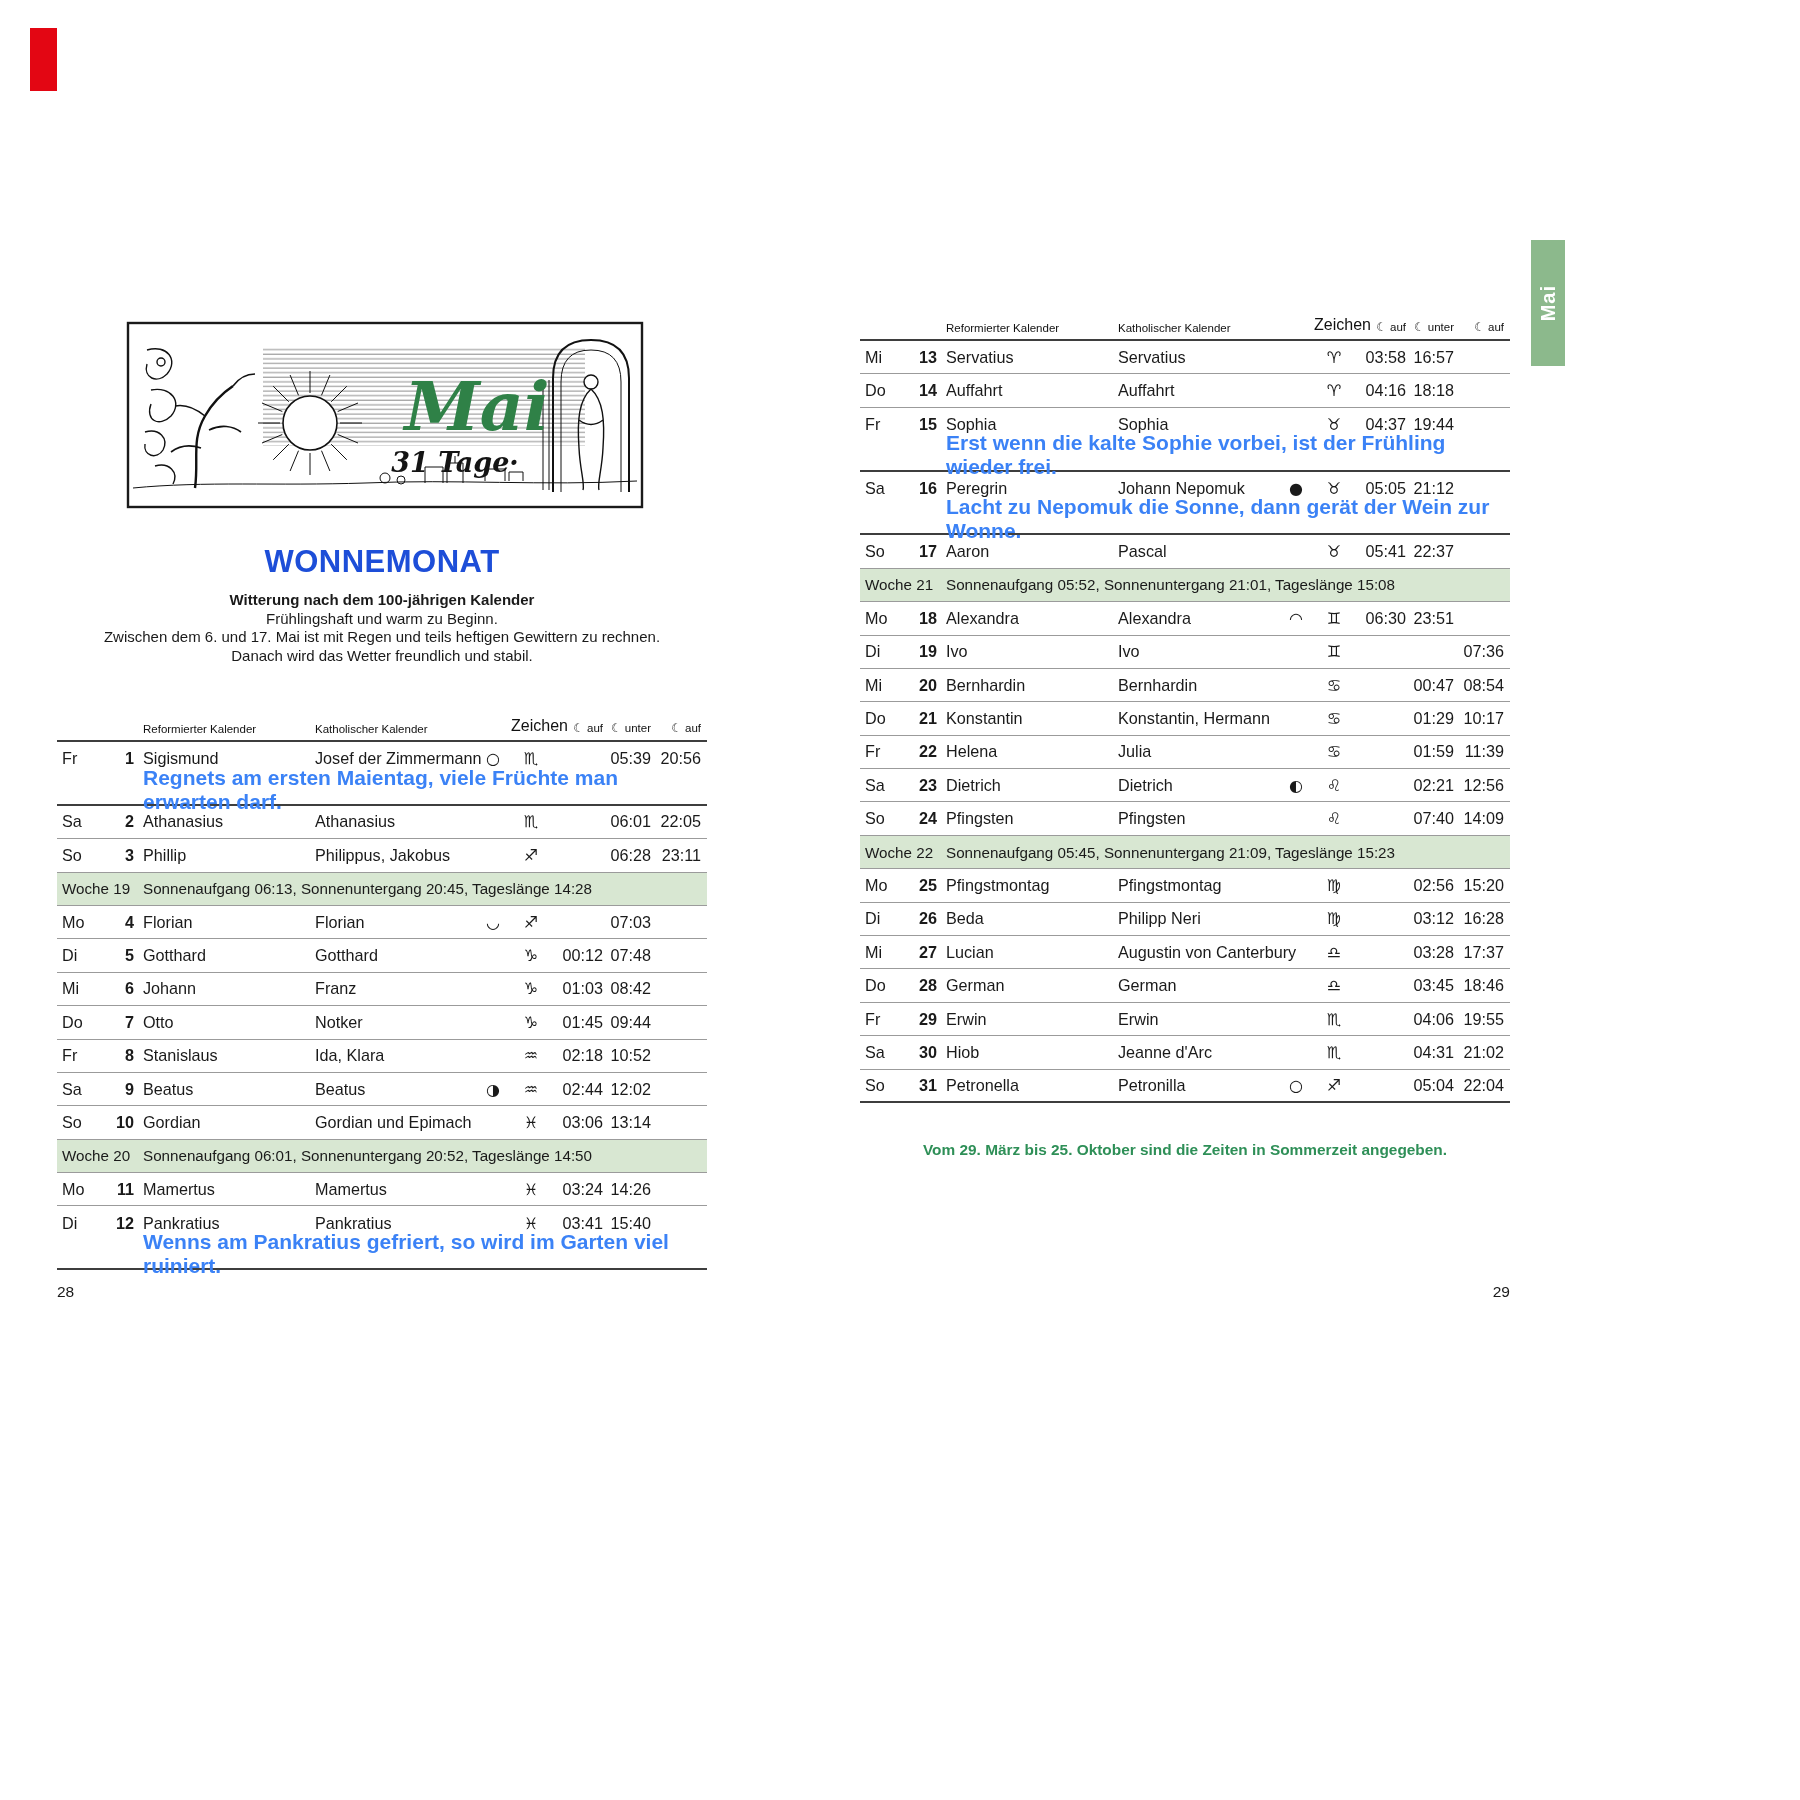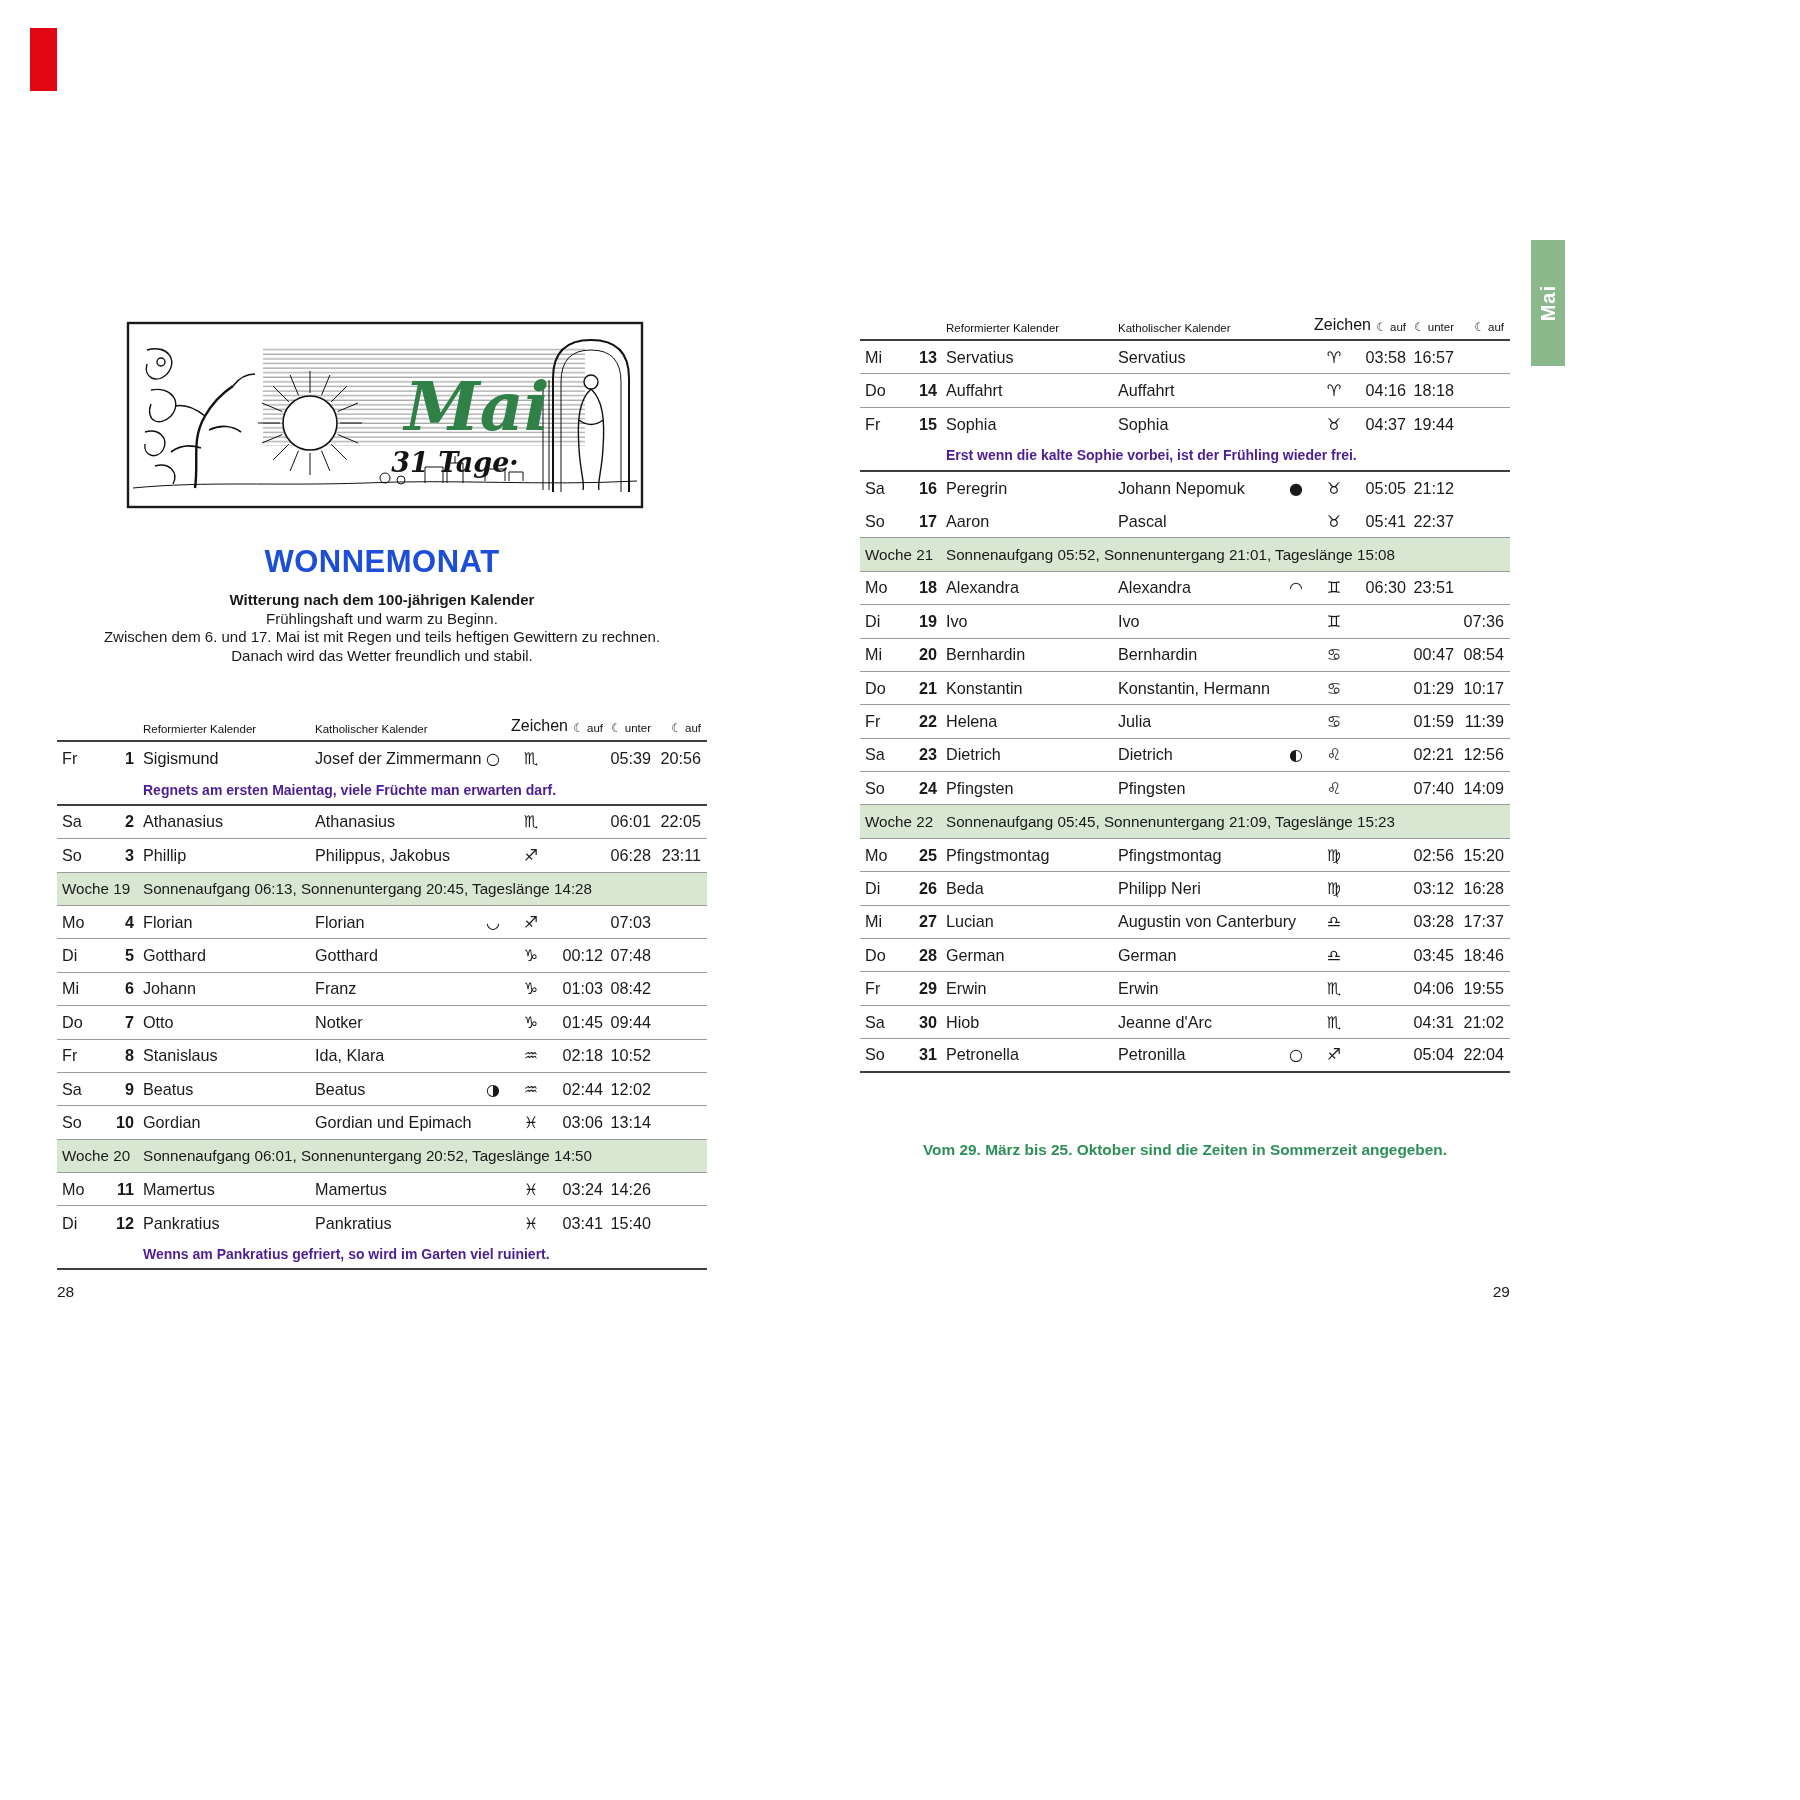--- a/index.html
+++ b/index.html
@@ -23,21 +23,21 @@
   
   .page-table{position:absolute;width:650px;}
   .thead{height:30px;display:flex;align-items:flex-end;padding-bottom:5px;
          border-bottom:2px solid #3e3e3e;font-size:11.5px;color:#111;box-sizing:border-box;}
   .thead .hz{font-size:16px;}
   .moonchar{font-family:"DejaVu Sans",sans-serif;font-size:12px;margin-right:3px;}
   .trow{display:flex;align-items:center;border-bottom:1px solid #9b9b9b;box-sizing:border-box;}
   .trow.day{height:33.4px;font-size:16.2px;}
   .trow.week{height:33.4px;background:#d8e7d2;font-size:15.2px;}
   .trow.saying{height:30.4px;border-bottom:2px solid #3e3e3e;
-               color:#4c1d95;font-weight:bold;font-size:14px;}
+               color:#3b82f6;font-weight:bold;font-size:21px;}
   .trow.noborder{border-bottom:none;}
   .page-table .trow:last-child{border-bottom:2.5px solid #3e3e3e;}
   .c-dow{width:44px;padding-left:5px;box-sizing:border-box;}
   .c-num{width:33px;text-align:right;font-weight:bold;}
   .c-ref{width:170px;margin-left:9px;white-space:nowrap;}
   .c-kath{width:160px;margin-left:2px;white-space:nowrap;}
   .c-phase{width:36px;text-align:center;}
   .c-zeichen{width:40px;text-align:center;}
   .c-auf{width:52px;text-align:right;}
   .c-unter{width:48px;text-align:right;}
@@ -349,20 +349,23 @@
         <span class="c-dow">Sa</span>
         <span class="c-num">16</span>
         <span class="c-ref">Peregrin</span>
         <span class="c-kath">Johann Nepomuk</span>
         <span class="c-phase sym">●</span>
         <span class="c-zeichen sym">♉</span>
         <span class="c-auf">05:05</span>
         <span class="c-unter">21:12</span>
         <span class="c-auf2"></span>
       </div>
+      <div class="trow saying">
+        <span class="saying-text">Lacht zu Nepomuk die Sonne, dann gerät der Wein zur Wonne.</span>
+      </div>
       <div class="trow day">
         <span class="c-dow">So</span>
         <span class="c-num">17</span>
         <span class="c-ref">Aaron</span>
         <span class="c-kath">Pascal</span>
         <span class="c-phase sym"></span>
         <span class="c-zeichen sym">♉</span>
         <span class="c-auf">05:41</span>
         <span class="c-unter">22:37</span>
         <span class="c-auf2"></span>

